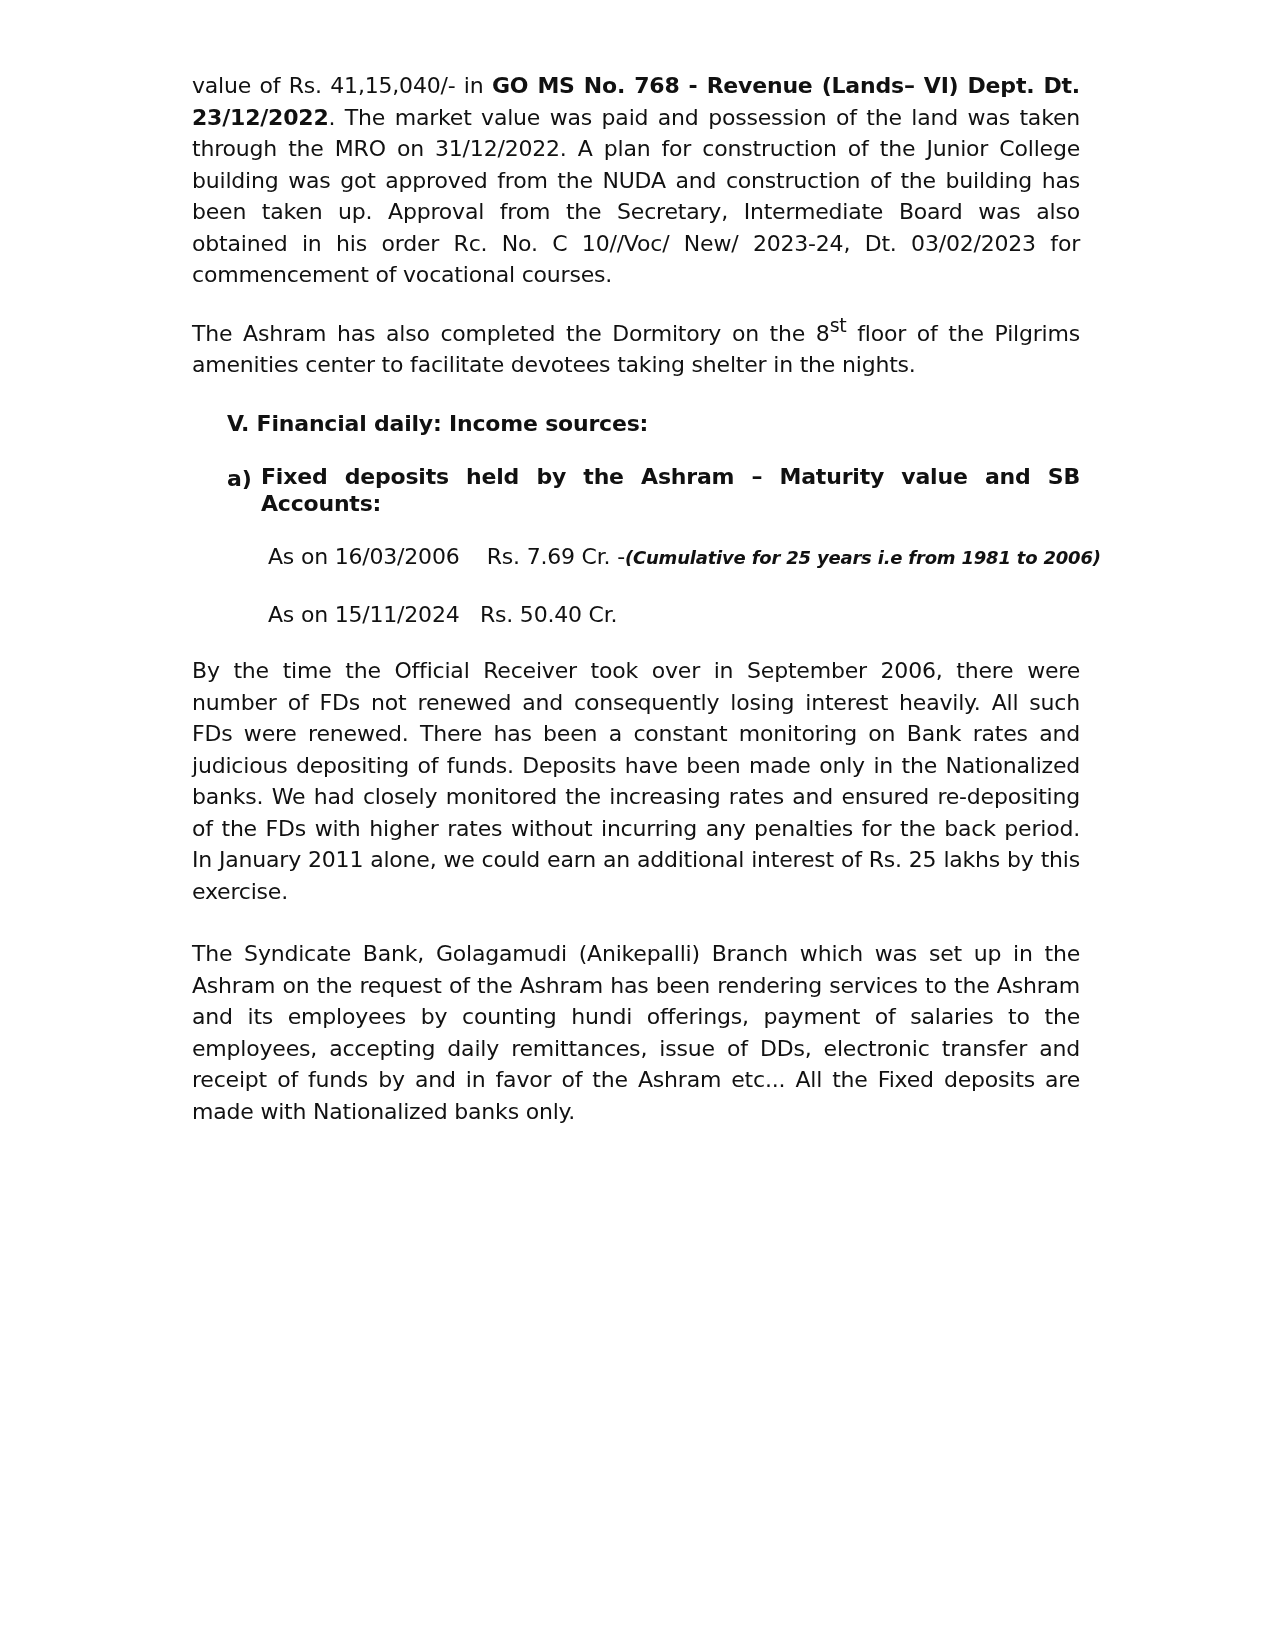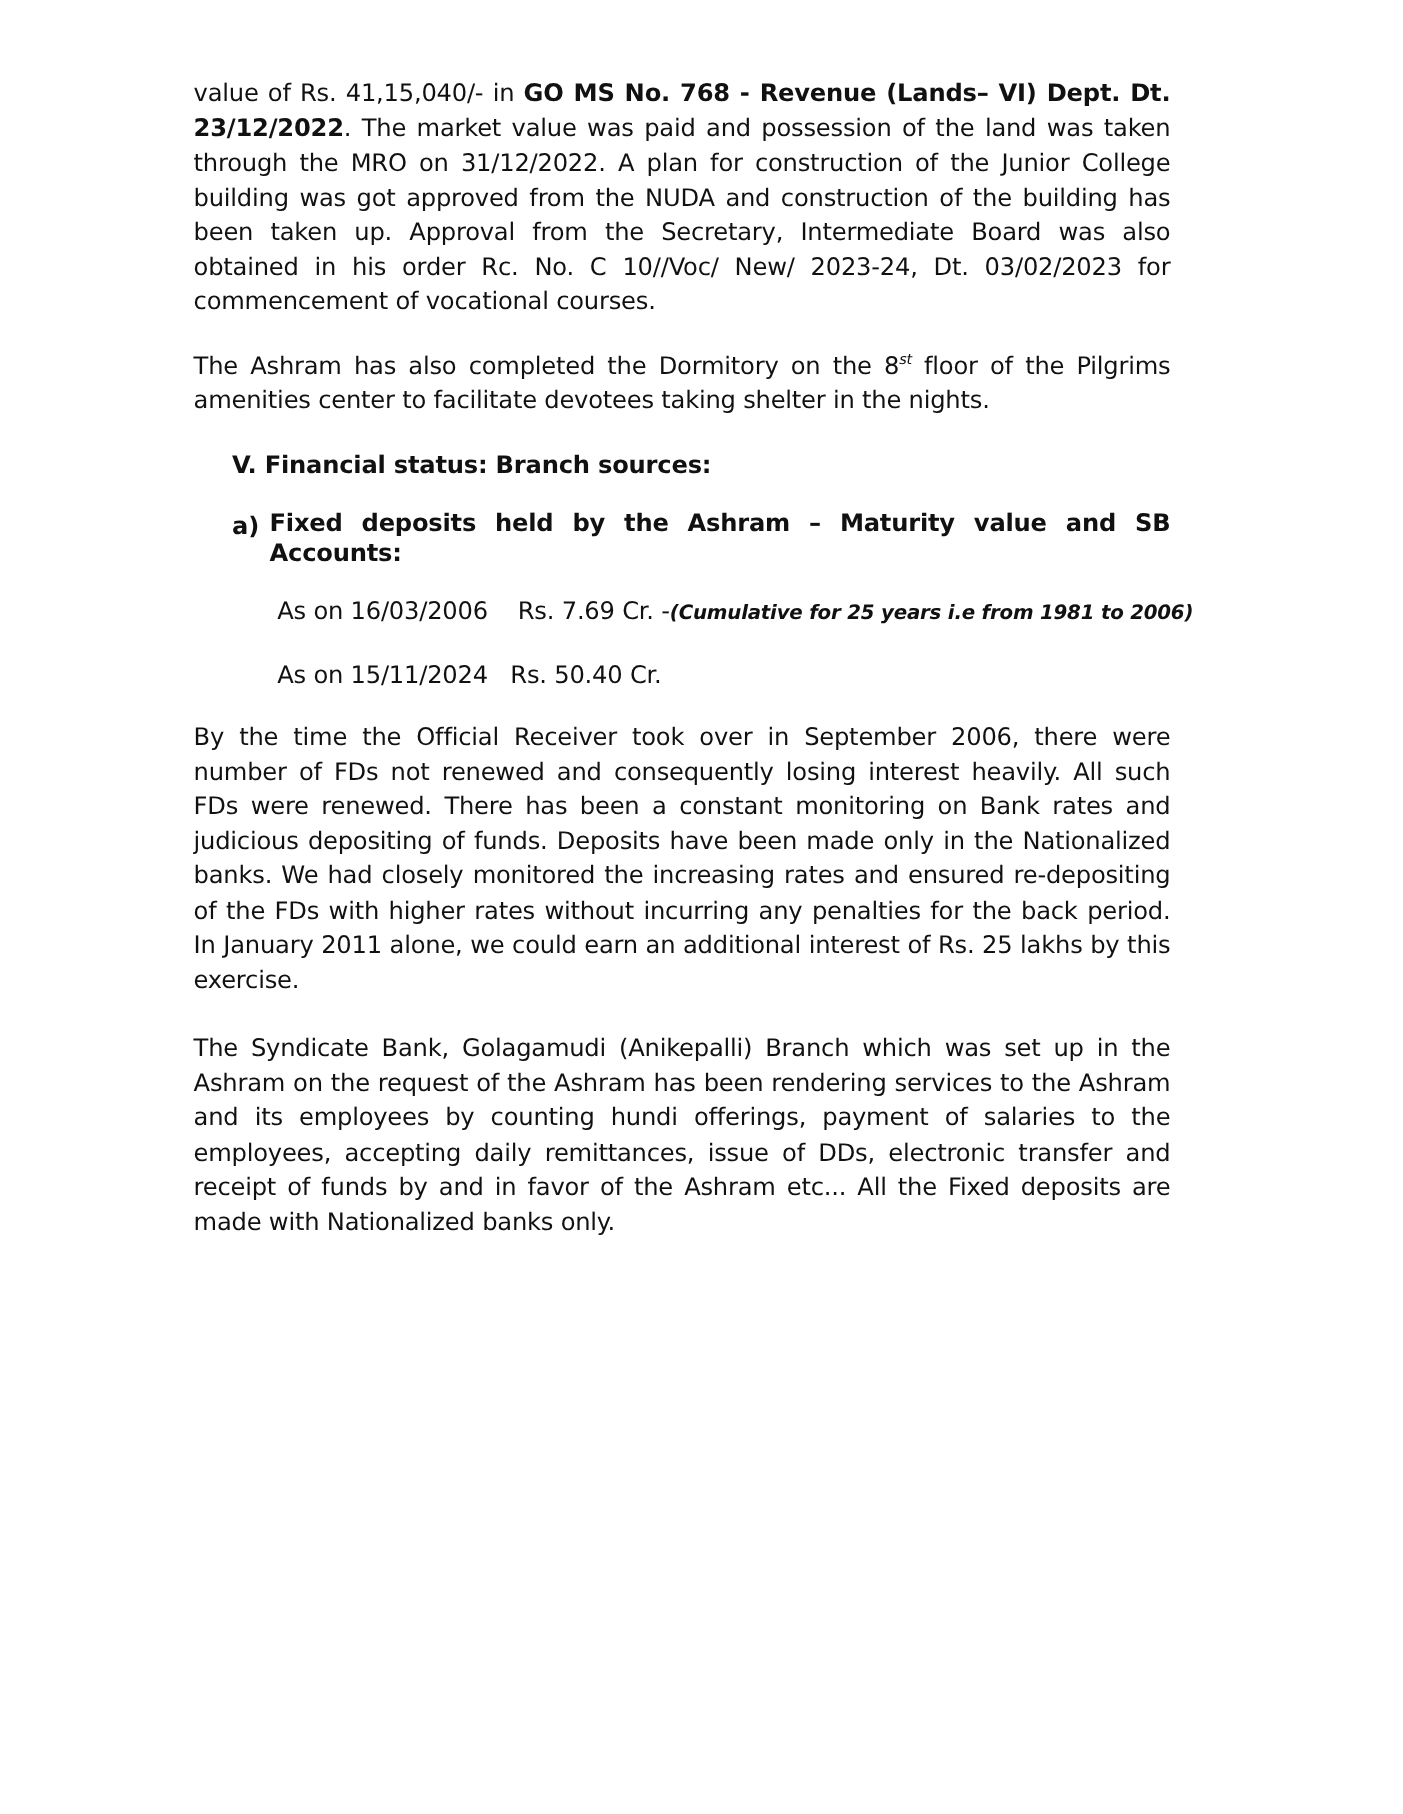--- a/index.html
+++ b/index.html
@@ -1,48 +1,48 @@
 <!DOCTYPE html>
 <html><head>
   <meta charset="utf-8">
   <style>
     html, body { margin: 0; padding: 0; background: #ffffff; }
     body { width: 1275px; height: 1649px; position: relative; overflow: hidden; }
     .page {
-      position: absolute; left: 176px; top: 70px; width: 888px;
+      position: absolute; left: 192px; top: 70px; width: 888px;
       font-family: "DejaVu Sans", sans-serif; font-size: 22px; line-height: 31.5px;
       color: #111111; letter-spacing: -0.2px;
     }
     p { margin: 0; text-align: justify; }
     .last-line { text-align-last: left; }
     .gap1 { height: 27px; }
     .gap2 { height: 27px; }
     b { font-weight: bold; }
-    sup { font-size: 13px; line-height: 0; vertical-align: 9px; font-style: italic; }
+    sup { font-size: 19px; line-height: 0; vertical-align: 9px; }
     .heading { margin-left: 35px; font-weight: bold; }
     .subhead { display: flex; margin-left: 35px; font-weight: bold; }
     .subhead .marker { width: 34px; flex: none; }
     .subhead .text { flex: 1; text-align: justify; text-align-last: left; }
     .fd-row { margin-left: 76px; white-space: pre; }
     .fd-note { font-weight: bold; font-style: italic; font-size: 18px; }
   </style>
 </head>
 <body>
 
 <div class="page">
 
   <p class="last-line"><span>value of Rs. 41,15,040/- in </span><b>GO MS No. 768 - Revenue (Lands– VI) Dept. Dt. 23/12/2022</b><span>. The market value was paid and possession of the land was taken through the MRO on 31/12/2022. A plan for construction of the Junior College building was got approved from the NUDA and construction of the building has been taken up. Approval from the Secretary, Intermediate Board was also obtained in his order Rc. No. C 10//Voc/ New/ 2023-24, Dt. 03/02/2023 for commencement of vocational courses.</span></p>
 
   <div class="gap1"></div>
 
   <p class="last-line"><span>The Ashram has also completed the Dormitory on the 8</span><sup>st</sup><span> floor of the Pilgrims amenities center to facilitate devotees taking shelter in the nights.</span></p>
 
   <div class="gap2"></div>
 
-  <div class="heading">V. Financial status: Branch sources:</div>
+  <div class="heading">V. Financial daily: Income sources:</div>
 
   <div style="height:24px"></div>
 
   <div class="subhead">
     <span class="marker">a)</span>
     <span class="text" style="line-height:27px;">Fixed deposits held by the Ashram – Maturity value and SB Accounts:</span>
   </div>
 
   <div style="height:24px"></div>
 

